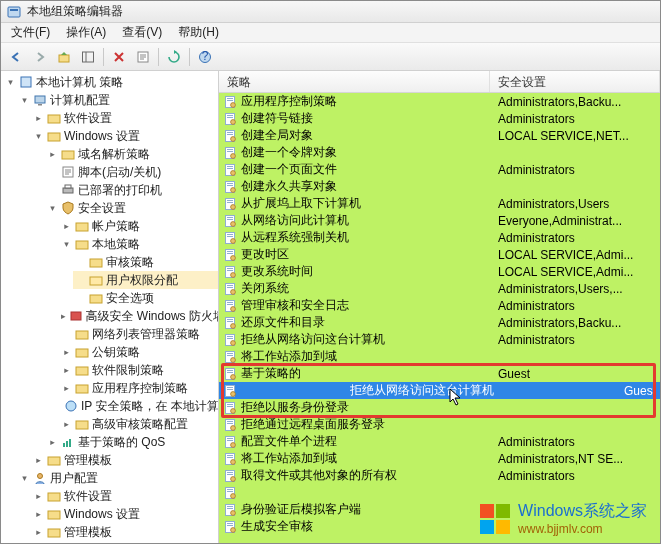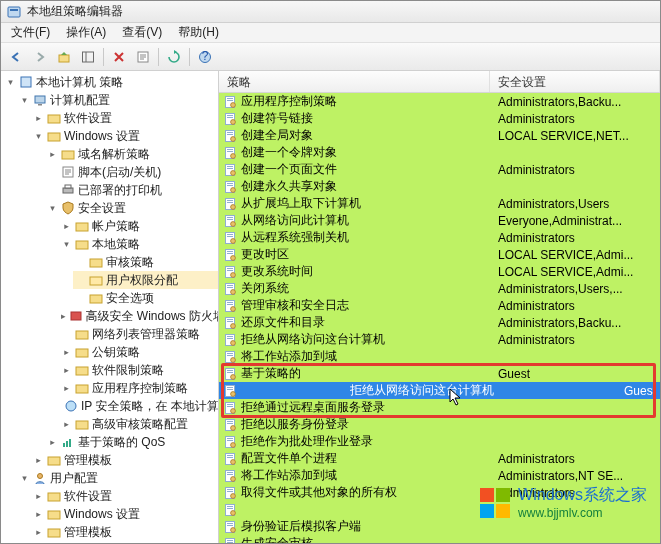--- a/index.html
+++ b/index.html
@@ -38,28 +38,28 @@
   .list-row { display: flex; align-items: center; height: 17px; padding: 0 4px; cursor: default; }
   .list-row.selected { background: #2f86e6; color: #fff; text-align: right; }
   .list-row .lr-icon { width: 14px; height: 14px; margin-right: 4px; flex: none; display: inline-flex; align-items: center; justify-content: center; }
   .list-row .lr-policy { flex: 1; overflow: hidden; text-overflow: ellipsis; white-space: nowrap; }
   .list-row .lr-setting { width: 162px; overflow: hidden; text-overflow: ellipsis; white-space: nowrap; padding-left: 4px; }
 
   .highlight-box { position: absolute; border: 3px solid #e33a2f; pointer-events: none; border-radius: 2px; }
 
   .cursor { position: absolute; pointer-events: none; }
 
-  .watermark { position: absolute; right: 14px; bottom: 24px; display: flex; align-items: center; gap: 8px; }
+  .watermark { position: absolute; right: 14px; bottom: 8px; display: flex; align-items: center; gap: 8px; }
   .wm-logo { width: 30px; height: 30px; display: grid; grid-template-columns: 14px 14px; grid-template-rows: 14px 14px; gap: 2px; }
   .wm-logo span:nth-child(1) { background: #f25022; }
   .wm-logo span:nth-child(2) { background: #7fba00; }
   .wm-logo span:nth-child(3) { background: #00a4ef; }
   .wm-logo span:nth-child(4) { background: #ffb900; }
   .wm-text .l1 { color: #1b6fd0; font-size: 16px; }
-  .wm-text .l2 { color: #15803d; font-size: 12px; }
+  .wm-text .l2 { color: #a16207; font-size: 12px; }
 
   
   svg { display: block; }
 </style>
 </head>
 <body>
 
 <div class="window">
 
   <div class="titlebar">
@@ -669,45 +669,33 @@
           </div>
           <div class="list-row">
             <span class="lr-icon">
               <svg width="14" height="14">
                 <rect x="2.5" y="1.5" width="9" height="11" fill="#fff" stroke="#8faed0"></rect>
                 <rect x="4" y="3" width="6" height="1" fill="#8faed0"></rect>
                 <rect x="4" y="5" width="6" height="1" fill="#8faed0"></rect>
                 <circle cx="10" cy="10" r="2.4" fill="#e8c06a" stroke="#aa7a1f" stroke-width="0.8"></circle>
               </svg>
             </span>
-            <span class="lr-policy">拒绝通过远程桌面服务登录</span>
-            <span class="lr-setting"></span>
-          </div>
-          <div class="list-row">
-            <span class="lr-icon">
-              <svg width="14" height="14">
-                <rect x="2.5" y="1.5" width="9" height="11" fill="#fff" stroke="#8faed0"></rect>
-                <rect x="4" y="3" width="6" height="1" fill="#8faed0"></rect>
-                <rect x="4" y="5" width="6" height="1" fill="#8faed0"></rect>
-                <circle cx="10" cy="10" r="2.4" fill="#e8c06a" stroke="#aa7a1f" stroke-width="0.8"></circle>
-              </svg>
-            </span>
             <span class="lr-policy">拒绝以服务身份登录</span>
             <span class="lr-setting"></span>
           </div>
           <div class="list-row">
             <span class="lr-icon">
               <svg width="14" height="14">
                 <rect x="2.5" y="1.5" width="9" height="11" fill="#fff" stroke="#8faed0"></rect>
                 <rect x="4" y="3" width="6" height="1" fill="#8faed0"></rect>
                 <rect x="4" y="5" width="6" height="1" fill="#8faed0"></rect>
                 <circle cx="10" cy="10" r="2.4" fill="#e8c06a" stroke="#aa7a1f" stroke-width="0.8"></circle>
               </svg>
             </span>
-            <span class="lr-policy">拒绝作为批处理作业登录</span>
+            <span class="lr-policy">拒绝通过远程桌面服务登录</span>
             <span class="lr-setting"></span>
           </div>
           <div class="list-row">
             <span class="lr-icon">
               <svg width="14" height="14">
                 <rect x="2.5" y="1.5" width="9" height="11" fill="#fff" stroke="#8faed0"></rect>
                 <rect x="4" y="3" width="6" height="1" fill="#8faed0"></rect>
                 <rect x="4" y="5" width="6" height="1" fill="#8faed0"></rect>
                 <circle cx="10" cy="10" r="2.4" fill="#e8c06a" stroke="#aa7a1f" stroke-width="0.8"></circle>
               </svg>

